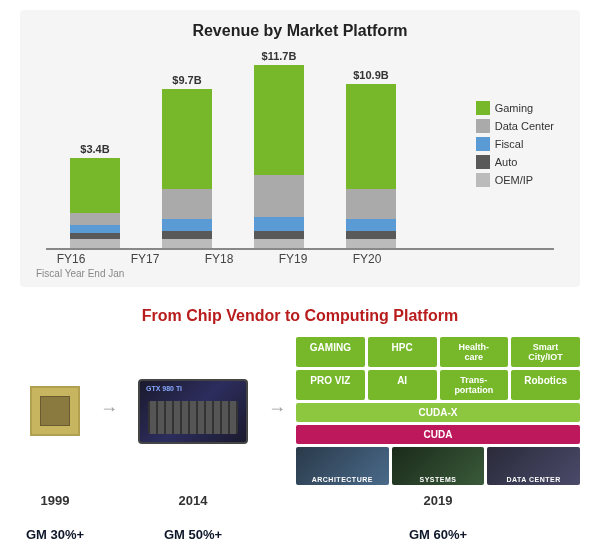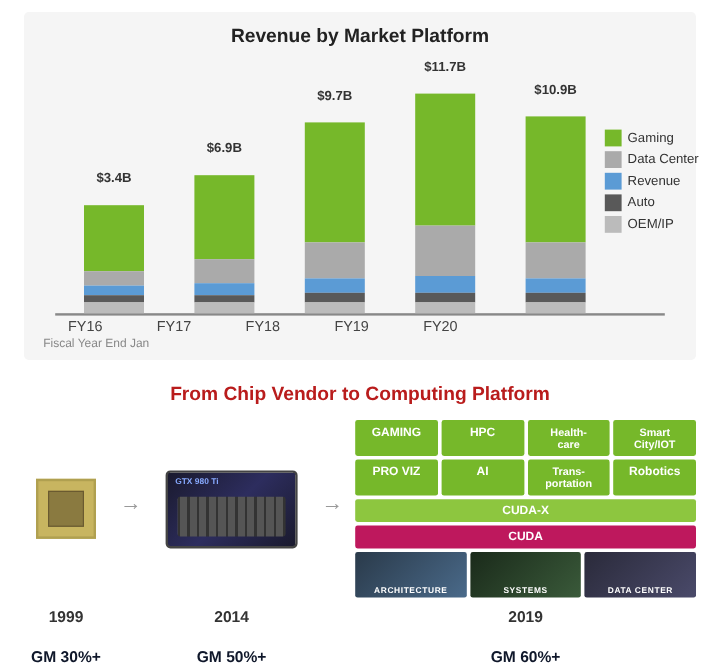--- a/index.html
+++ b/index.html
@@ -36,21 +36,21 @@
       display: flex;
       align-items: flex-end;
       gap: 18px;
       flex: 1;
     }
 
     .bar-group {
       display: flex;
       flex-direction: column;
       align-items: center;
-      gap: 13px;
+      gap: 0;
       padding-left: 24px;
     }
 
     .bar-label-top {
       font-size: 11px;
       color: #333;
       margin-bottom: 3px;
       font-weight: bold;
     }
 
@@ -334,30 +334,20 @@
           <div class="bar-label-top">$3.4B</div>
           <div class="bar-stack">
             <div class="bar-segment" style="height:9px; background:#bbbbbb;"></div>
             <div class="bar-segment" style="height:6px; background:#595959;"></div>
             <div class="bar-segment" style="height:8px; background:#5b9bd5;"></div>
             <div class="bar-segment" style="height:12px; background:#aaaaaa;"></div>
             <div class="bar-segment" style="height:55px; background:#76b82a;"></div>
           </div>
         </div>
 
-        <div class="bar-group">
-          <div class="bar-label-top">$6.9B</div>
-          <div class="bar-stack">
-            <div class="bar-segment" style="height:9px; background:#bbbbbb;"></div>
-            <div class="bar-segment" style="height:6px; background:#595959;"></div>
-            <div class="bar-segment" style="height:10px; background:#5b9bd5;"></div>
-            <div class="bar-segment" style="height:20px; background:#aaaaaa;"></div>
-            <div class="bar-segment" style="height:70px; background:#76b82a;"></div>
-          </div>
-        </div>
 
         <div class="bar-group">
           <div class="bar-label-top">$9.7B</div>
           <div class="bar-stack">
             <div class="bar-segment" style="height:9px; background:#bbbbbb;"></div>
             <div class="bar-segment" style="height:8px; background:#595959;"></div>
             <div class="bar-segment" style="height:12px; background:#5b9bd5;"></div>
             <div class="bar-segment" style="height:30px; background:#aaaaaa;"></div>
             <div class="bar-segment" style="height:100px; background:#76b82a;"></div>
           </div>
@@ -391,21 +381,21 @@
         <div class="legend-item">
           <div class="legend-color" style="background:#76b82a;"></div>
           <span>Gaming</span>
         </div>
         <div class="legend-item">
           <div class="legend-color" style="background:#aaaaaa;"></div>
           <span>Data Center</span>
         </div>
         <div class="legend-item">
           <div class="legend-color" style="background:#5b9bd5;"></div>
-          <span>Revenue</span>
+          <span>Fiscal</span>
         </div>
         <div class="legend-item">
           <div class="legend-color" style="background:#595959;"></div>
           <span>Auto</span>
         </div>
         <div class="legend-item">
           <div class="legend-color" style="background:#bbbbbb;"></div>
           <span>OEM/IP</span>
         </div>
       </div>

